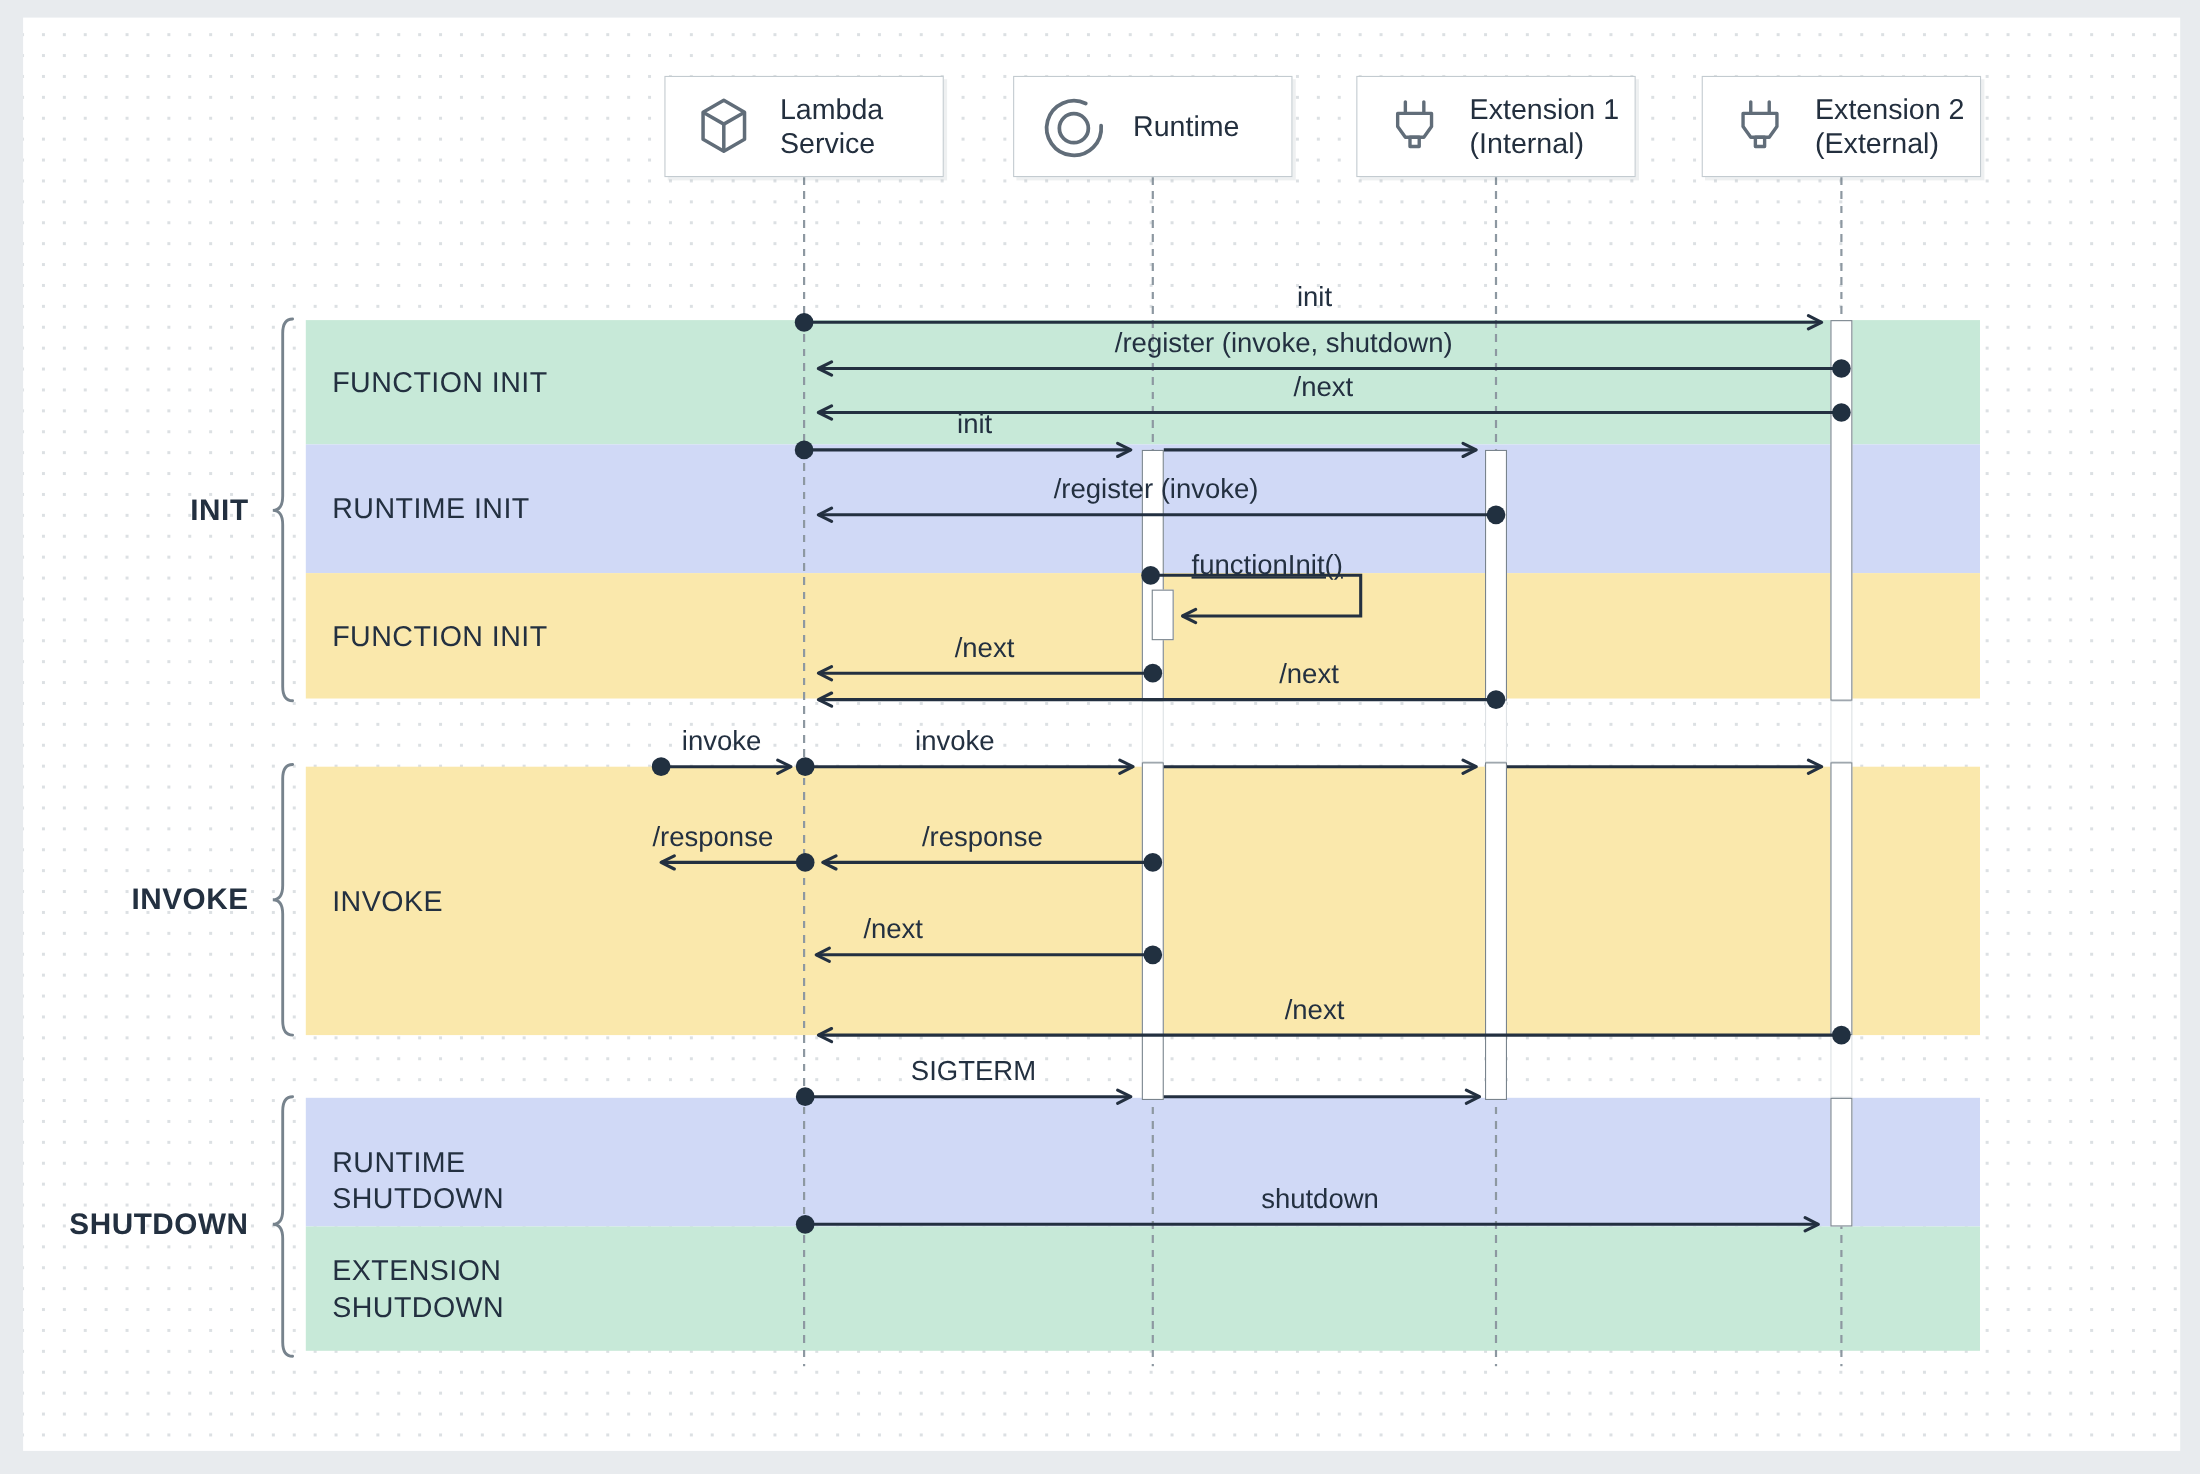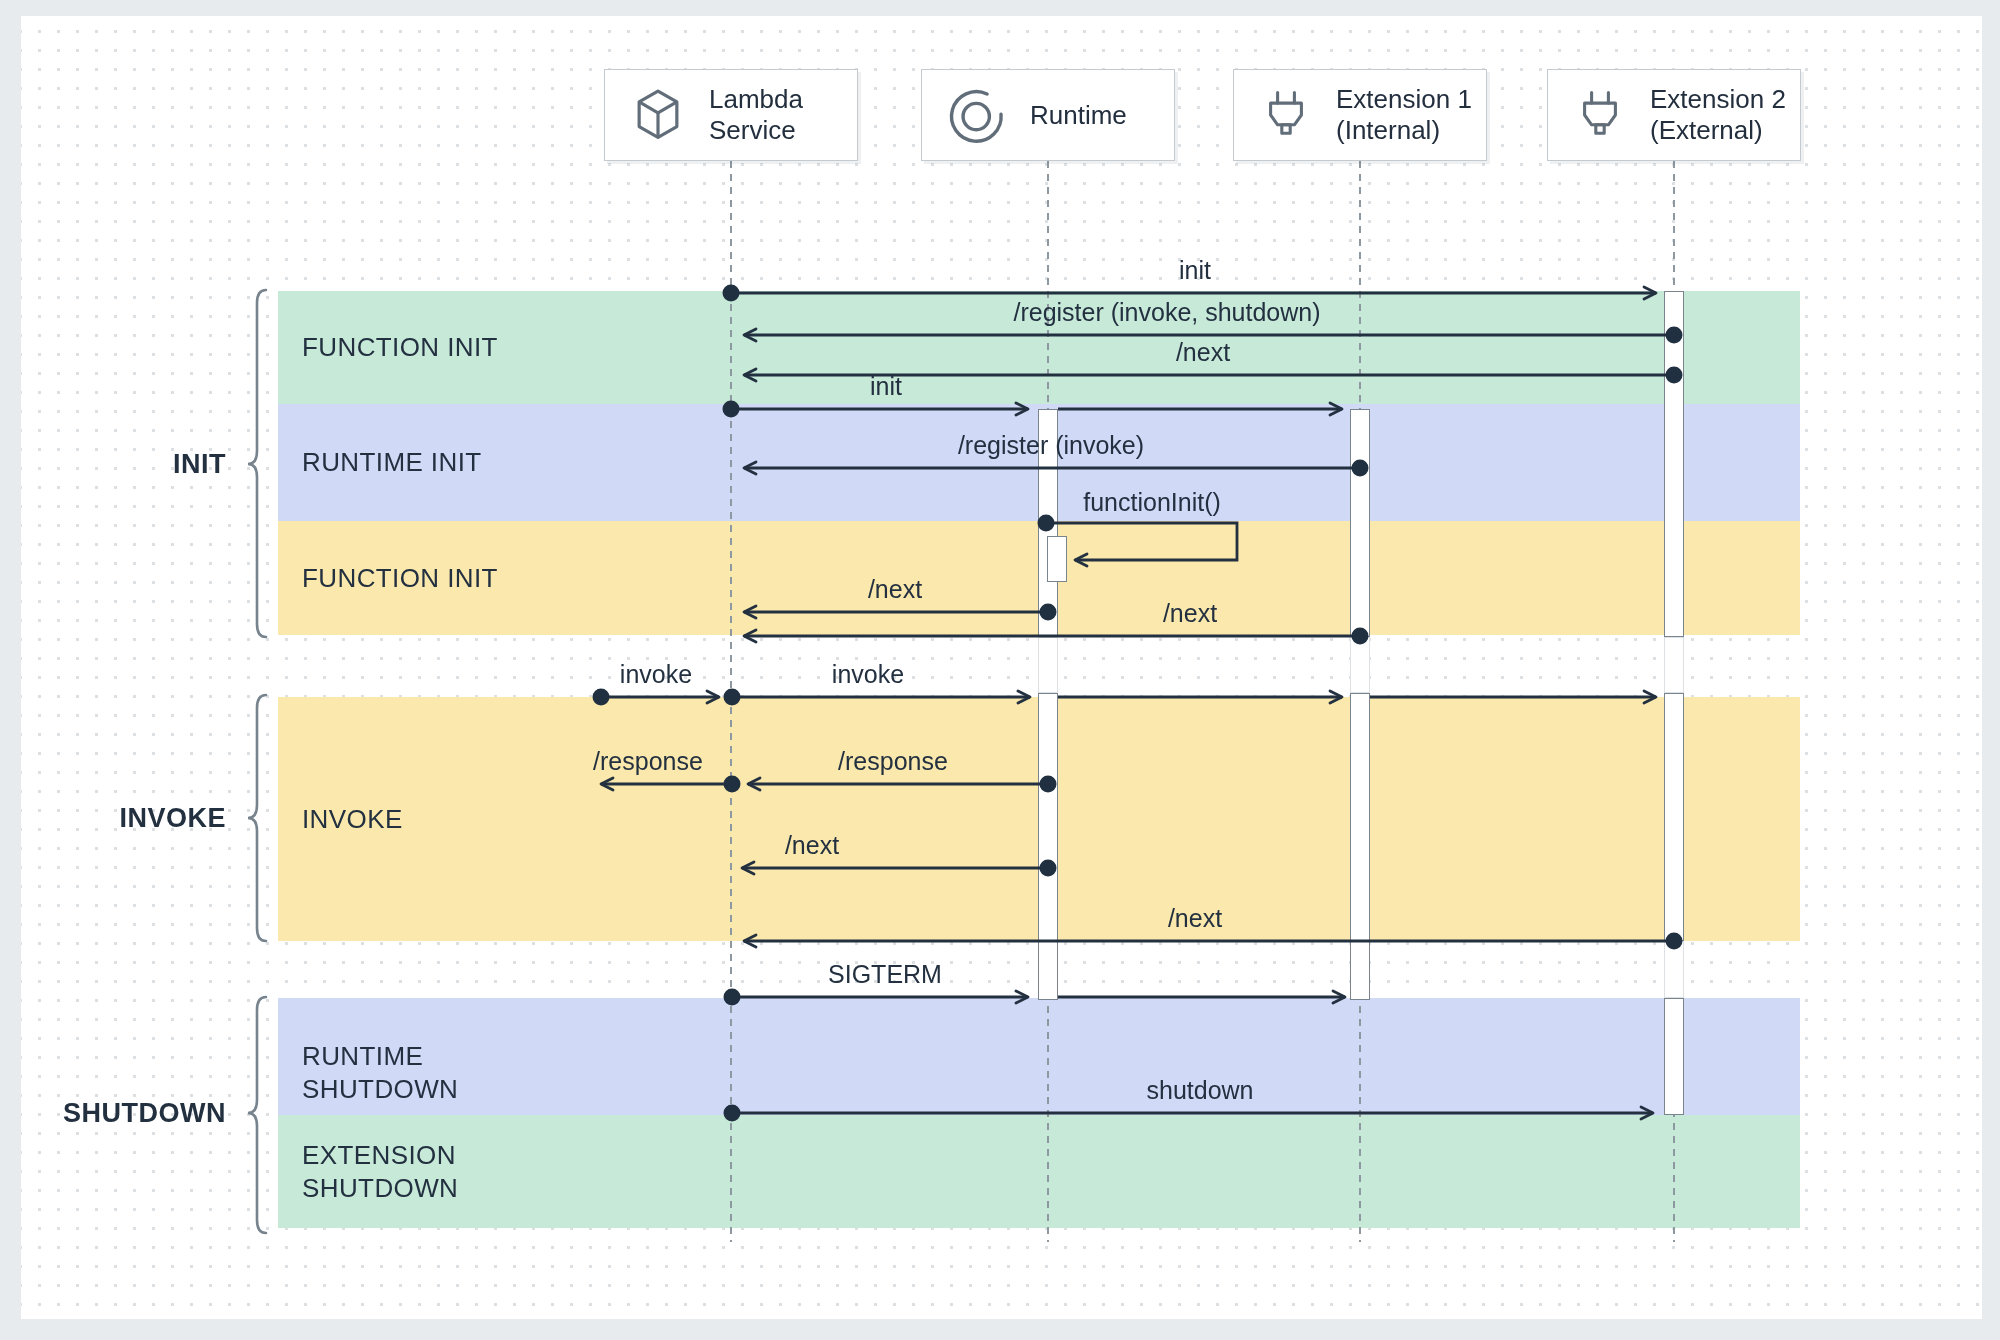--- a/index.html
+++ b/index.html
@@ -163,21 +163,21 @@
     <circle cx="732" cy="997" r="8.5"></circle>
       <circle cx="732" cy="1113" r="8.5"></circle>
   </g>
 </svg>
 
 <div class="msg" style="left:1195px;top:255px;">init</div>
 <div class="msg" style="left:1167px;top:297px;">/register (invoke, shutdown)</div>
 <div class="msg" style="left:1203px;top:337px;">/next</div>
 <div class="msg" style="left:886px;top:371px;">init</div>
 <div class="msg" style="left:1051px;top:430px;">/register (invoke)</div>
-<div class="msg" style="left:1152px;top:487px;">functionInit()</div>
+<div class="msg" style="left:1152px;top:499px;text-decoration:underline;">functionInit()</div>
 <div class="msg" style="left:895px;top:574px;">/next</div>
 <div class="msg" style="left:1190px;top:598px;">/next</div>
 <div class="msg" style="left:656px;top:659px;">invoke</div>
 <div class="msg" style="left:868px;top:659px;">invoke</div>
 <div class="msg" style="left:893px;top:746px;">/response</div>
 <div class="msg" style="left:648px;top:746px;">/response</div>
 <div class="msg" style="left:812px;top:830px;">/next</div>
 <div class="msg" style="left:1195px;top:903px;">/next</div>
 <div class="msg" style="left:885px;top:959px;">SIGTERM</div>
 <div class="msg" style="left:1200px;top:1075px;">shutdown</div>

